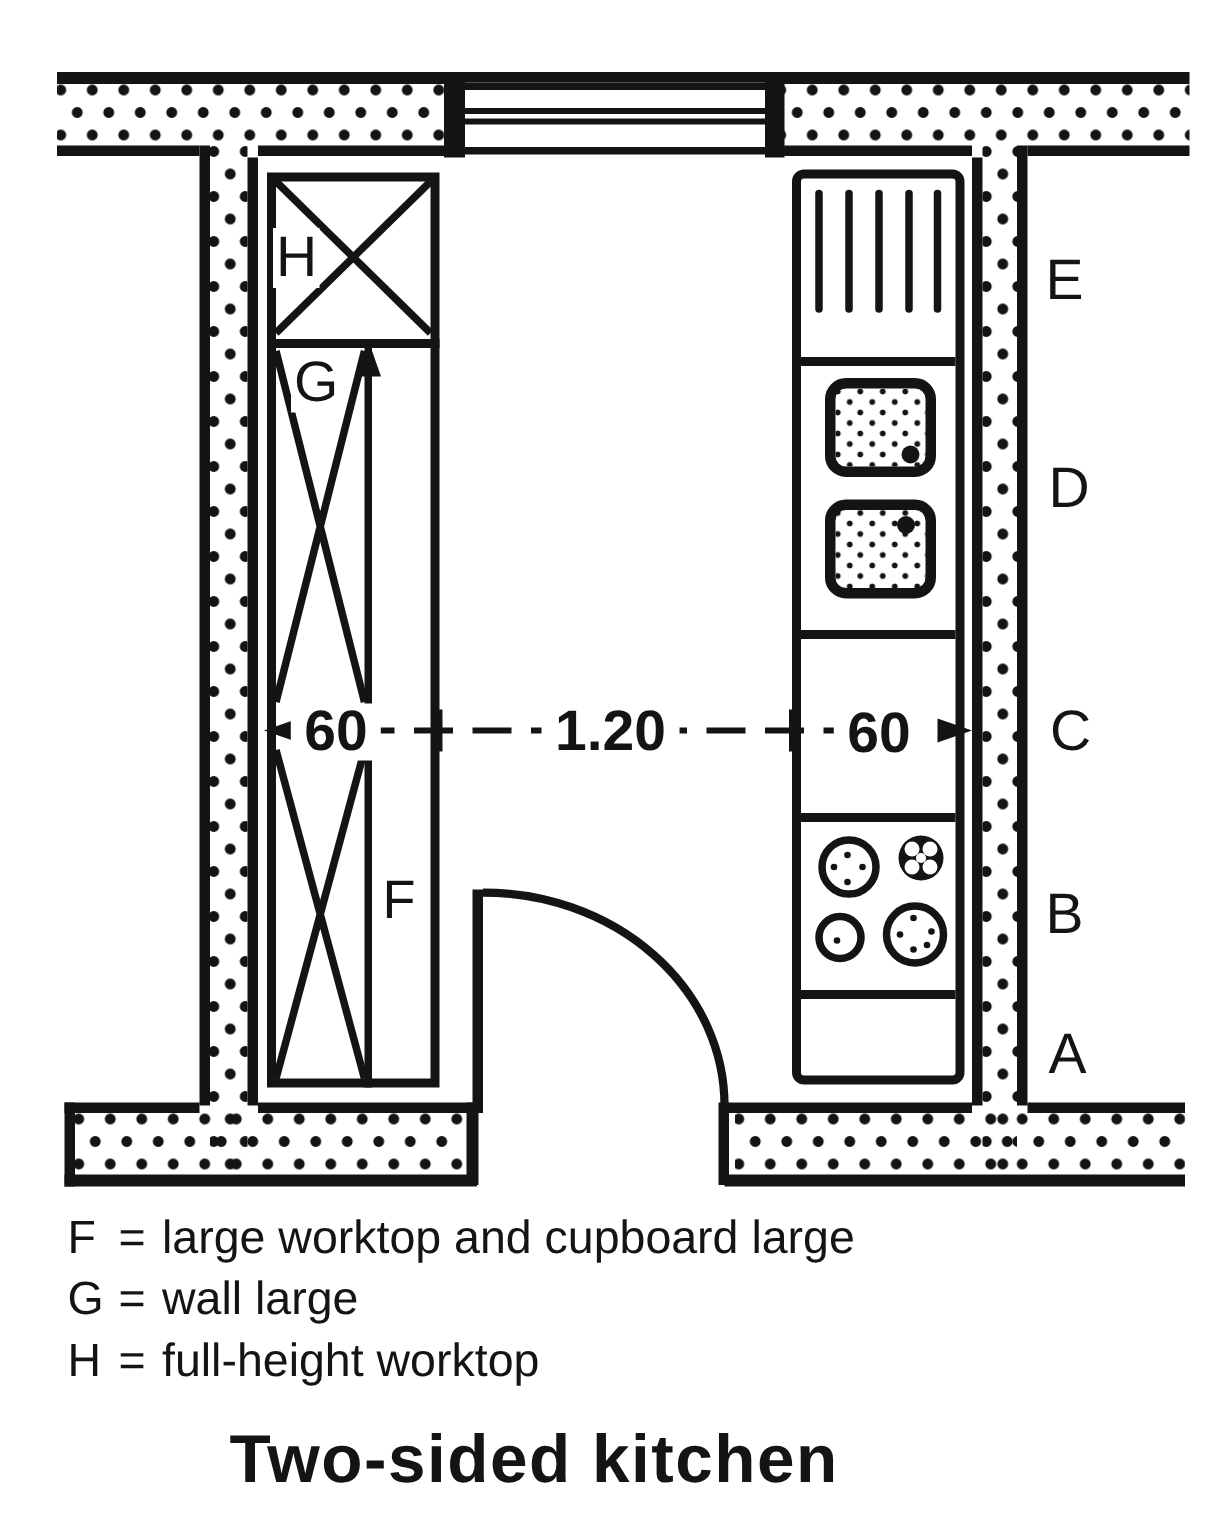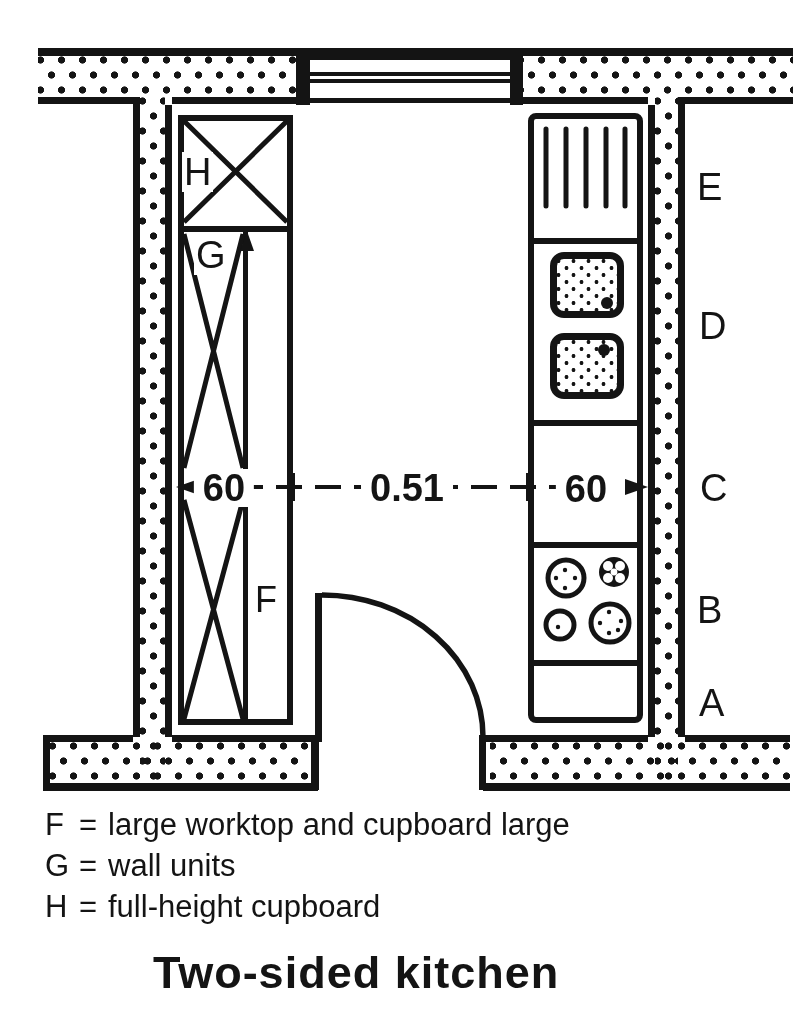--- a/index.html
+++ b/index.html
@@ -134,36 +134,36 @@
   <div class="lbl" style="left:182px;top:152px">H</div>
   <div class="lbl" style="left:194px;top:235px">G</div>
   <div class="lbl" style="left:253px;top:581px;font-size:36px">F</div>
   <div class="lbl outside" style="left:695px;top:167px">E</div>
   <div class="lbl outside" style="left:697px;top:306px">D</div>
   <div class="lbl outside" style="left:698px;top:468px">C</div>
   <div class="lbl outside" style="left:695px;top:590px">B</div>
   <div class="lbl outside" style="left:697px;top:683px">A</div>
 
   <div class="dim" style="left:224px;top:488px">60</div>
-  <div class="dim" style="left:407px;top:488px">0.51</div>
+  <div class="dim" style="left:407px;top:488px">1.20</div>
   <div class="dim" style="left:586px;top:489px">60</div>
 
   <div class="legend">
     <div class="lrow">
       <span class="lkey">F</span>
       <span class="leq">=</span>
       <span class="ltxt">large worktop and cupboard large</span>
     </div>
     <div class="lrow">
       <span class="lkey">G</span>
       <span class="leq">=</span>
-      <span class="ltxt">wall units</span>
+      <span class="ltxt">wall large</span>
     </div>
     <div class="lrow">
       <span class="lkey">H</span>
       <span class="leq">=</span>
-      <span class="ltxt">full-height cupboard</span>
+      <span class="ltxt">full-height worktop</span>
     </div>
   </div>
 
   <div class="title">Two-sided kitchen</div>
 
 </div>
 
 </body></html>

